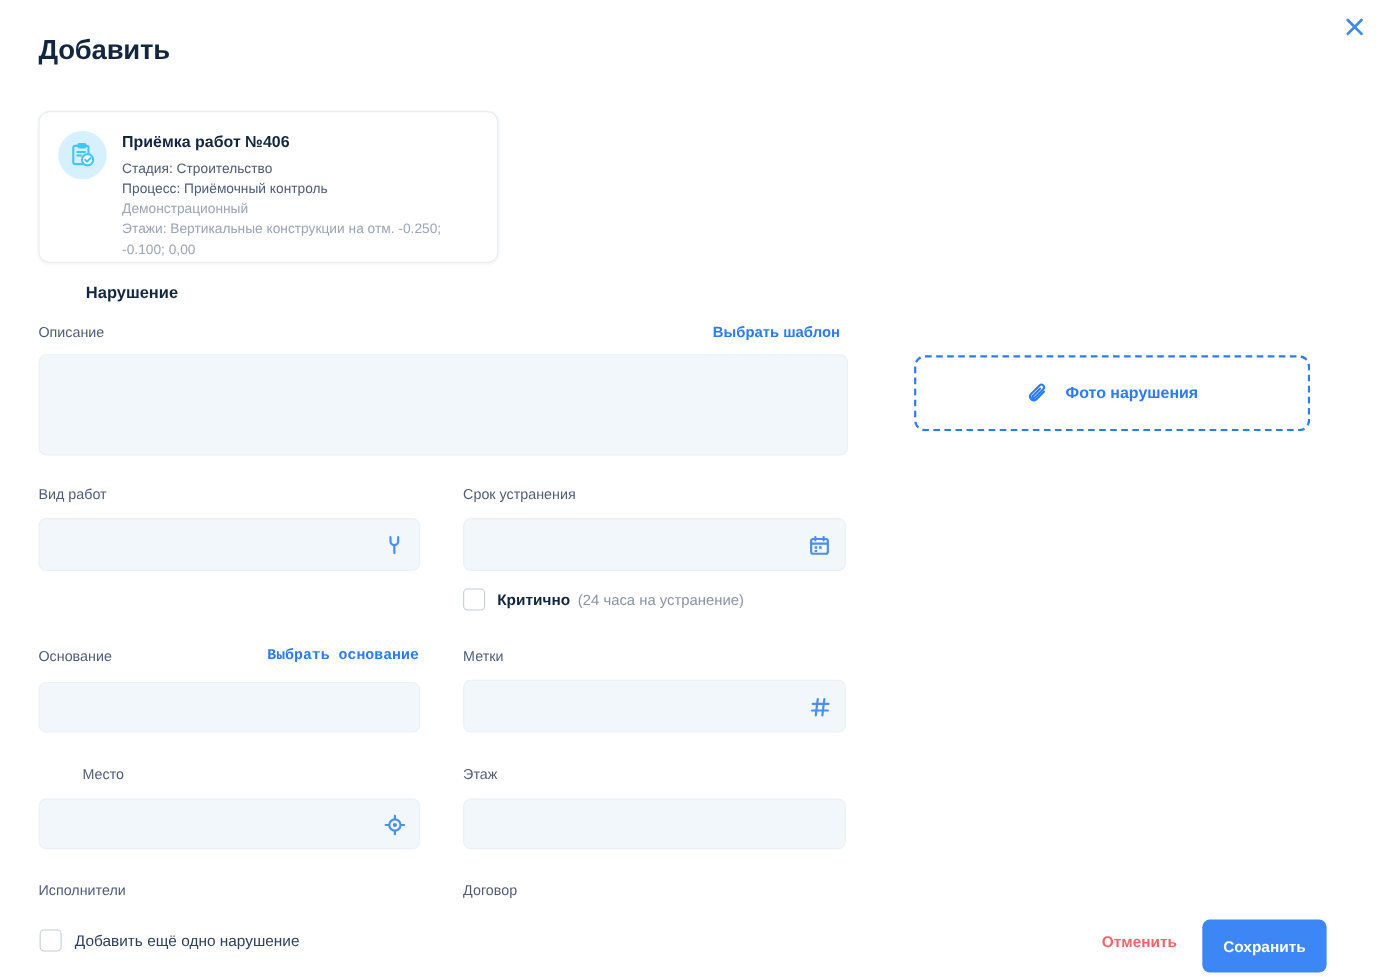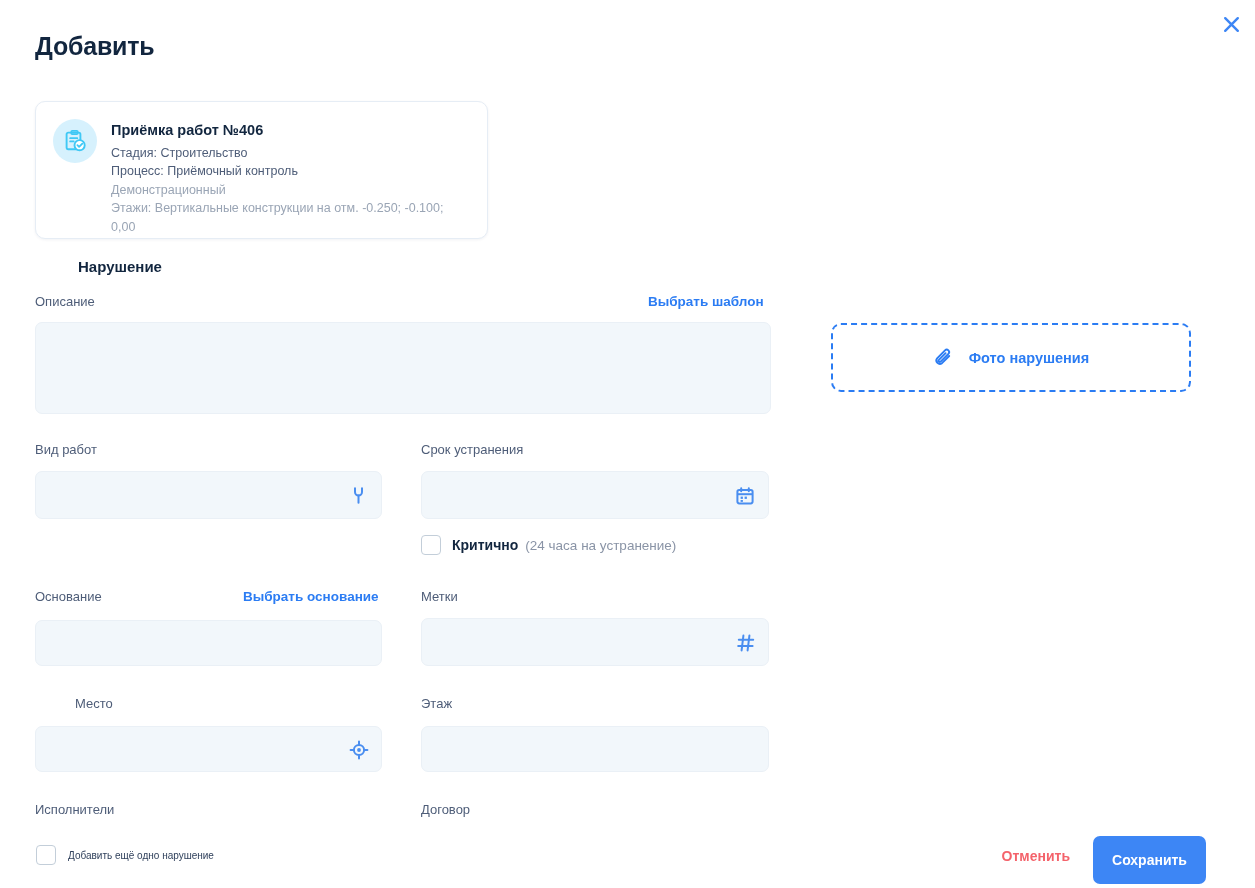--- a/index.html
+++ b/index.html
@@ -22,21 +22,21 @@
     cursor: pointer;
   }
   .page-title {
     position: absolute; left: 35px; top: 32px;
     font-size: 25px; font-weight: bold; color: #12263f;
     letter-spacing: -0.2px;
   }
   
   .task-card {
     position: absolute; left: 35px; top: 101px;
-    width: 453px; height: 138px;
+    width: 418px; height: 138px;
     background: #ffffff;
     border: 1px solid #e6edf5;
     border-radius: 10px;
     box-shadow: 0 1px 3px rgba(20,40,80,0.06);
     display: flex; align-items: flex-start;
     padding: 17px 16px 0 17px;
   }
   .task-icon-wrap {
     flex: 0 0 auto;
     width: 44px; height: 44px; border-radius: 50%;
@@ -101,21 +101,21 @@
     border: 1px solid #c3ced9;
     border-radius: 4px;
     background: #ffffff;
     cursor: pointer;
     flex: 0 0 auto;
   }
   .cb-strong {
     font-size: 14px; font-weight: bold; color: #12263f; margin-left: 11px;
   }
   .cb-note { font-size: 13.5px; color: #8a94a6; margin-left: 7px; }
-  .cb-plain { font-size: 10px; color: #30415c; margin-left: 12px; }
+  .cb-plain { font-size: 14px; color: #30415c; margin-left: 12px; }
   
   .footer {
     position: absolute; left: 0; bottom: 0;
     width: 1255px; height: 65px;
     background: #ffffff;
   }
   .cancel-link {
     position: absolute; right: 185px; top: 848px;
     font-size: 14px; color: #f4636b; font-weight: bold;
     cursor: pointer;
@@ -191,21 +191,21 @@
     </svg>
   </div>
 
   <div class="cb-row" style="left:421px; top:535px;">
     <span class="cb-box"></span>
     <span class="cb-strong">Критично</span>
     <span class="cb-note">(24 часа на устранение)</span>
   </div>
 
   <div class="field-label" style="left:35px; top:589px;">Основание</div>
-  <div class="link-action" style="left:243px; top:589px;">Выбрать основание</div>
+  <div class="link-action" style="left:243px; top:589px;font-family:Liberation Mono, monospace;">Выбрать основание</div>
   <div class="input-box" style="left:35px; top:620px; width:347px; height:46px;"></div>
 
   <div class="field-label" style="left:421px; top:589px;">Метки</div>
   <div class="input-box" style="left:421px; top:618px; width:348px; height:48px;"></div>
   <div class="input-icon" style="left:733px; top:630px; width:25px; height:25px;">
     <svg width="20" height="20" viewBox="0 0 20 20">
       <path d="M7.4 2.6 L5.6 17.4 M13.4 2.6 L11.6 17.4 M2.8 6.8 H17.2 M2.2 12.9 H16.6" stroke="#4a8ef0" stroke-width="2.0" stroke-linecap="round"></path>
     </svg>
   </div>
 

